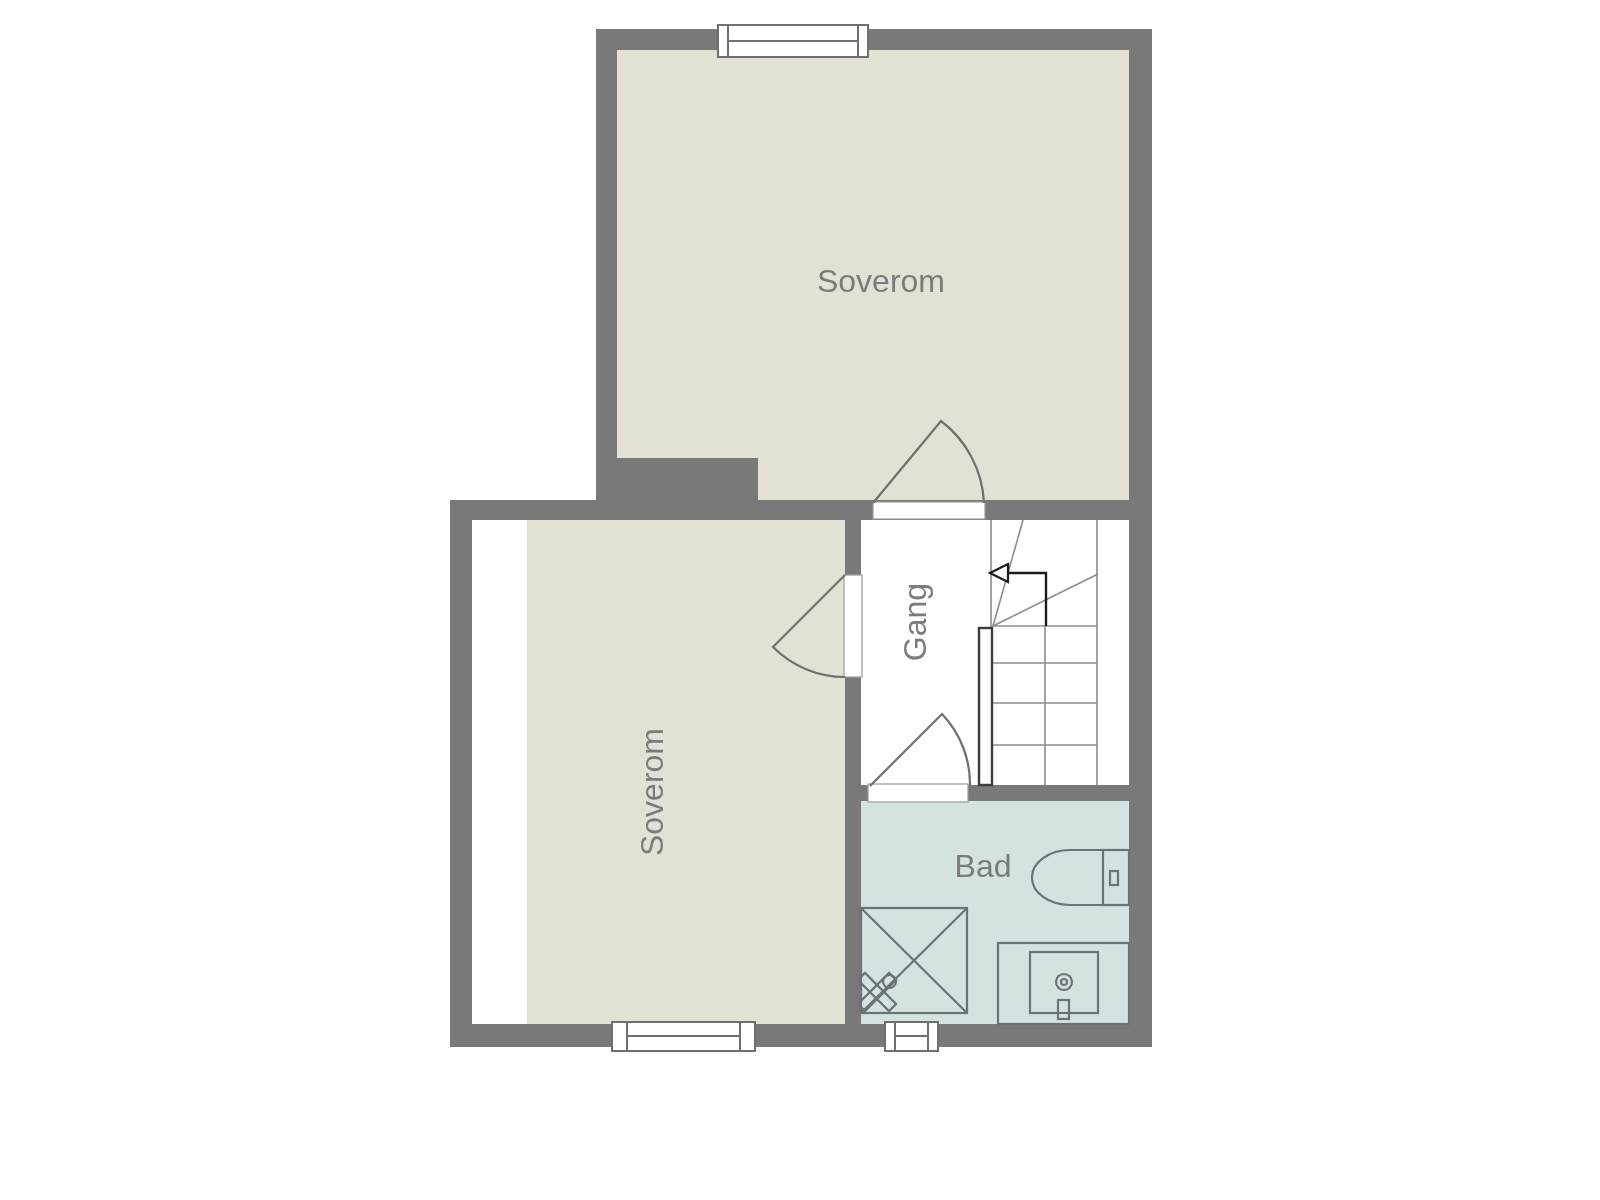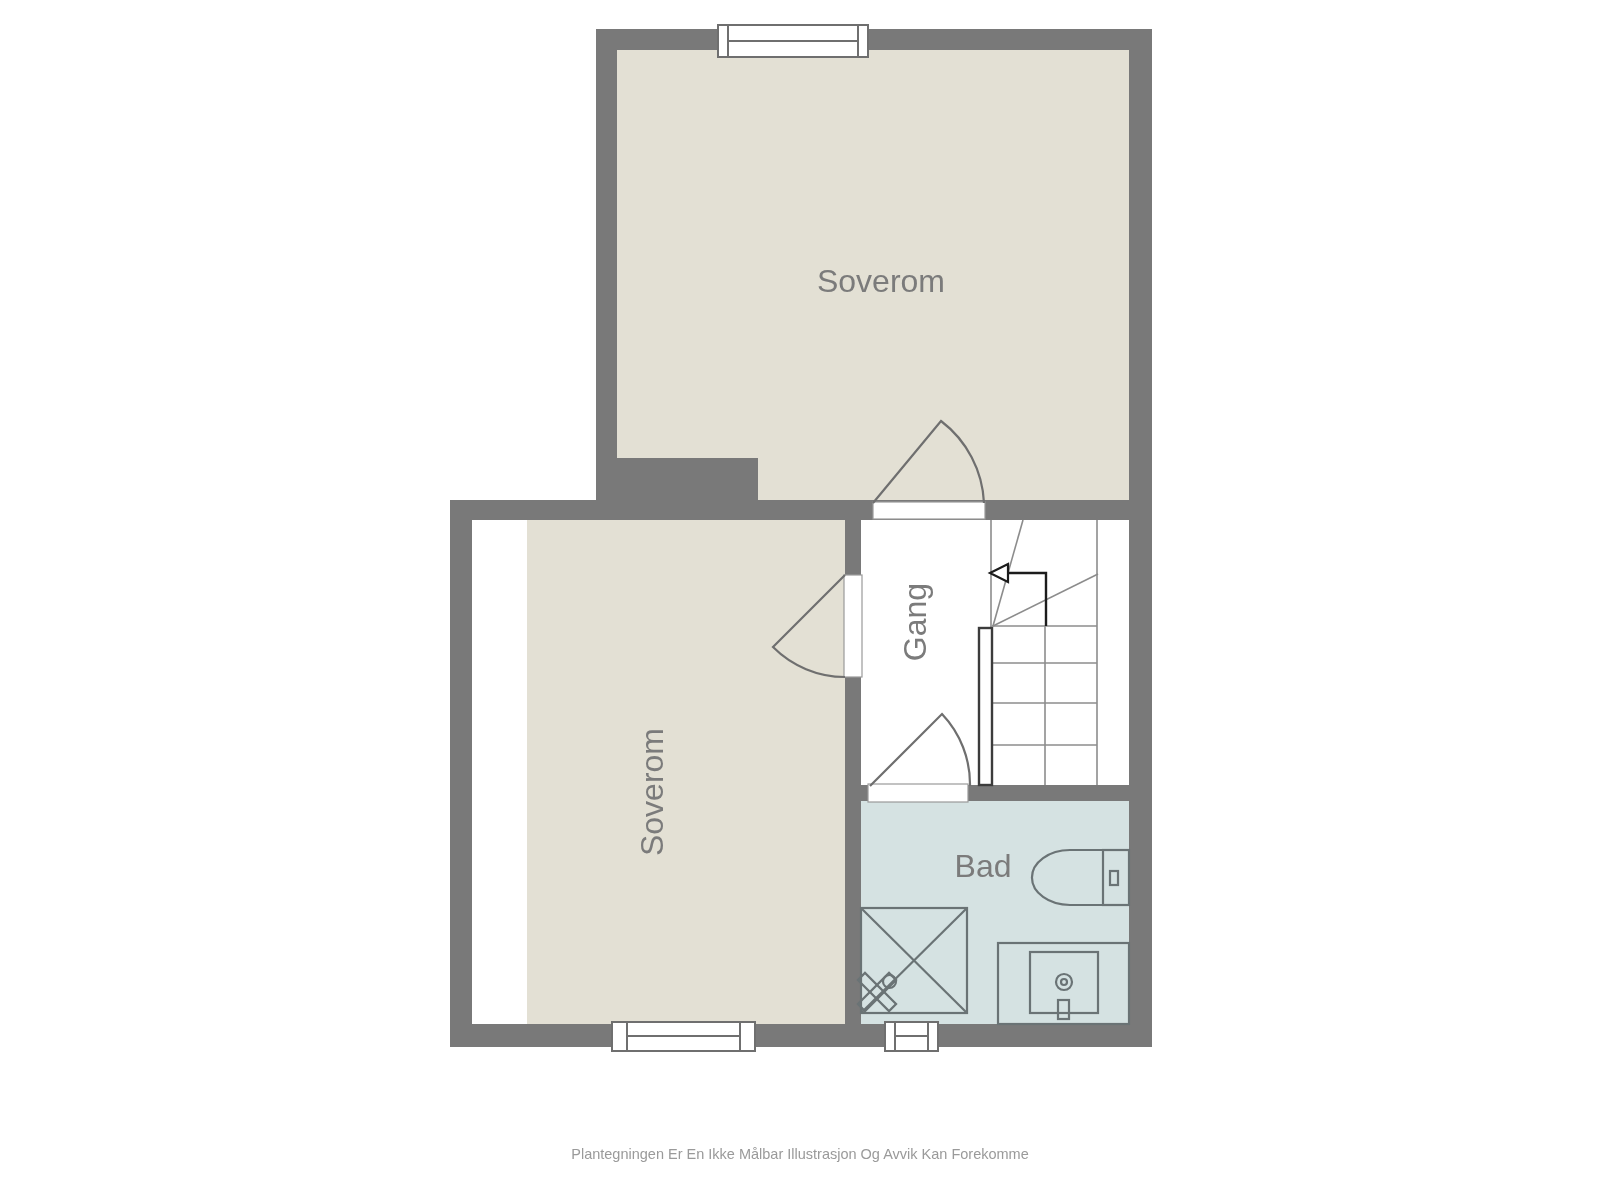--- a/index.html
+++ b/index.html
@@ -162,14 +162,13 @@
     </g>
 
     <g>
       <text class="room-label" x="881" y="281" text-anchor="middle" dy="0.35em">Soverom</text>
       <text class="room-label" x="652" y="792" text-anchor="middle" dy="0.35em" transform="rotate(-90 652 792)">Soverom</text>
       <text class="room-label" x="915" y="622" text-anchor="middle" dy="0.35em" transform="rotate(-90 915 622)">Gang</text>
       <text class="room-label" x="983" y="866" text-anchor="middle" dy="0.35em">Bad</text>
     </g>
   </svg>
 
-  <div class="footer">Plantegningen Er En Ikke Målbar Illustrasjon Og Avvik Kan Forekomme</div>
 </div>
 
 </body></html>

